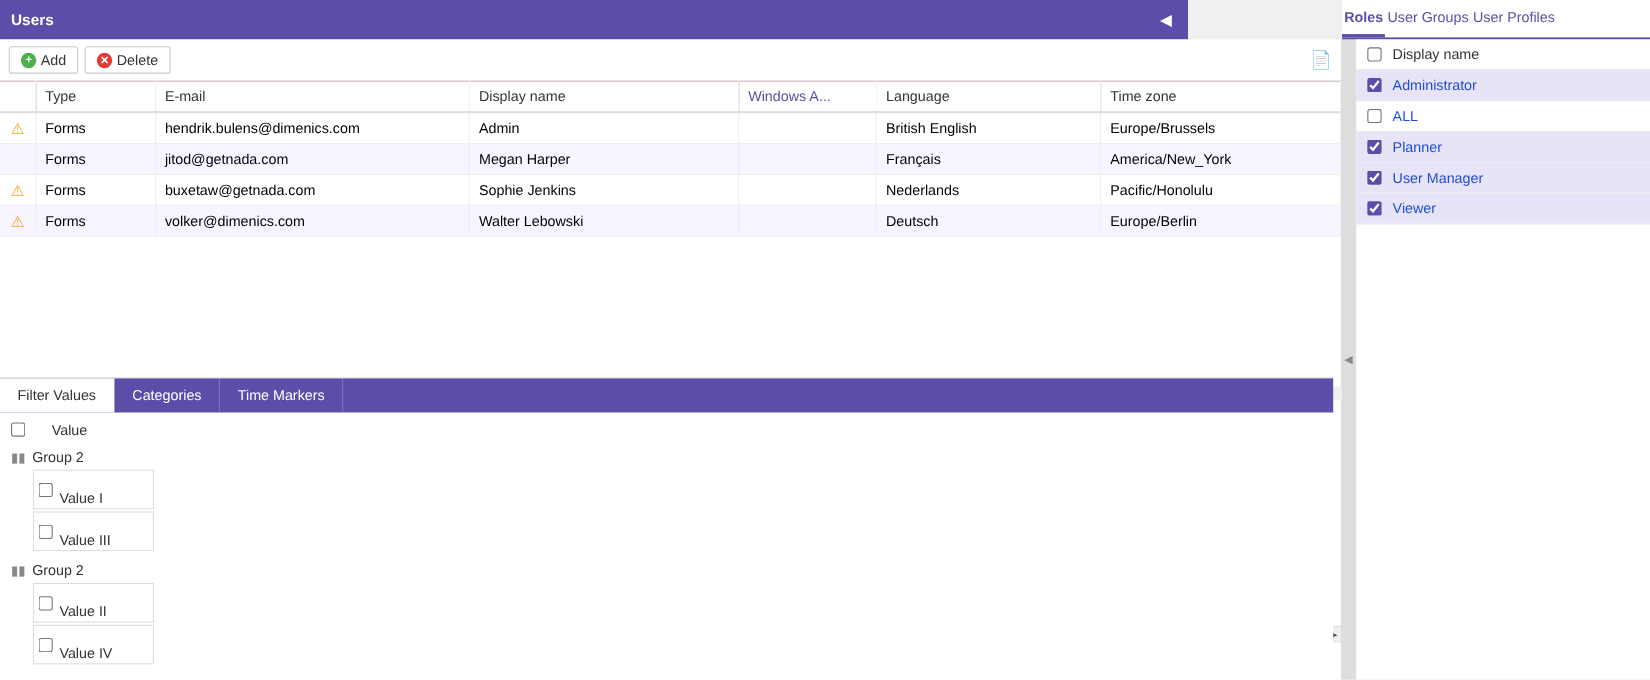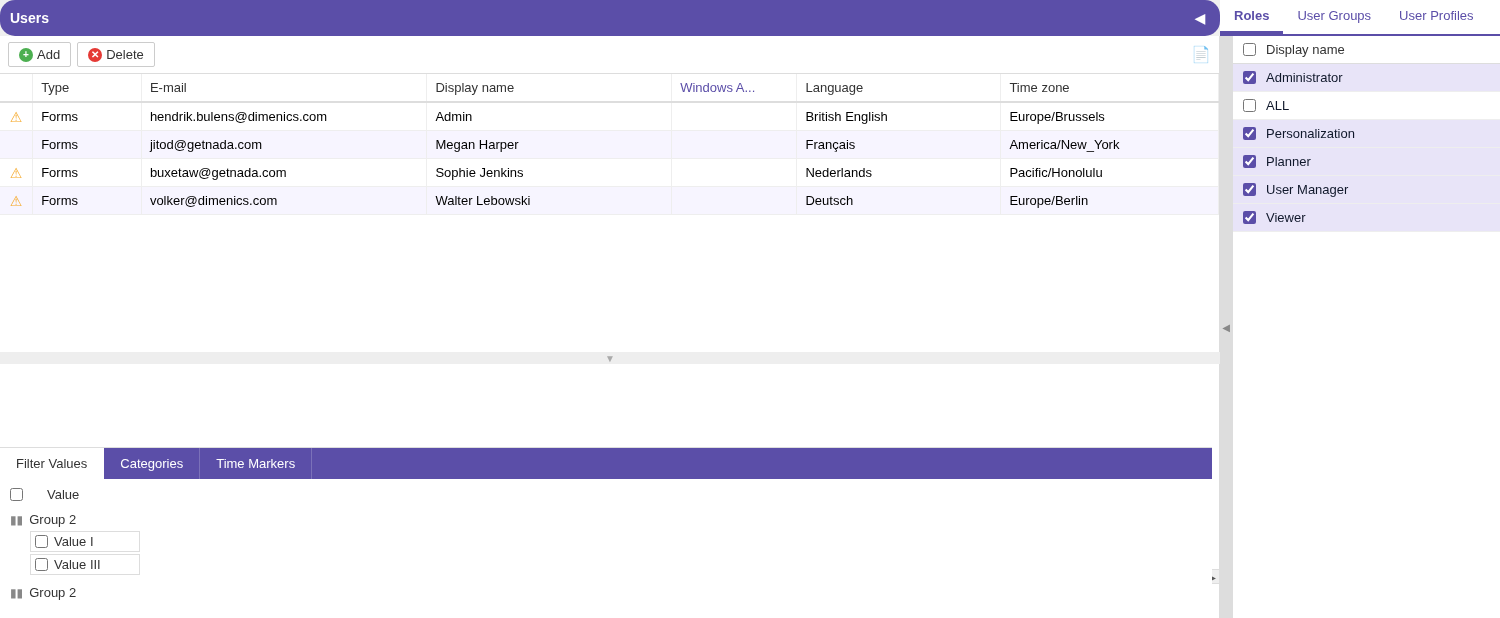--- a/index.html
+++ b/index.html
@@ -23,21 +23,21 @@
     }
 
     
     .top-tabs {
       display: flex;
       background: white;
       border-bottom: 1px solid #ccc;
       position: absolute; top: 0; right: 0; width: 280px; height: 36px;
     }
     .top-tab {
-      padding: 0 14px;
+      padding: 0 2px;
       display: flex; align-items: center;
       cursor: pointer;
       border-bottom: 3px solid transparent;
       font-size: 13px;
       color: #5b4ea8;
     }
     .top-tab.active {
       border-bottom: 3px solid #5b4ea8;
       font-weight: bold;
     }
@@ -213,21 +213,21 @@
     }
     .role-item {
       display: flex; align-items: center;
       padding: 6px 10px;
       border-bottom: 1px solid #eee;
     }
     .role-item.checked-row {
       background: #e8e4f8;
     }
     .role-checkbox { margin-right: 10px; accent-color: #5b4ea8; }
-    .role-label { color: #0f172a; }
+    .role-label { color: #1d4ed8; }
     .bottom-tabs {
       display: flex;
       background: #5b4ea8;
     }
     .bottom-tab {
       padding: 8px 16px;
       color: white;
       cursor: pointer;
       font-size: 13px;
       border-right: 1px solid rgba(255,255,255,0.2);
@@ -261,37 +261,37 @@
       padding-left: 20px;
     }
     .filter-item {
       display: flex; align-items: center; gap: 6px;
       padding: 2px 4px;
       border: 1px solid #ddd;
       background: white;
       width: 110px;
       cursor: pointer;
     }
-    .filter-item-label { color: #333; }
+    .filter-item-label { color: #333; margin-top: 15px; }
 
     
     .panel-resize-handle {
       display: flex; justify-content: center;
       padding: 2px 0;
       background: #eee;
       cursor: ns-resize;
     }
     .panel-resize-icon { color: #aaa; font-size: 10px; }
   </style>
 </head>
 <body>
 
 <div style="position:relative; width:1500px; height:618px; overflow:hidden; background:#f0f0f0;">
 
-  <div class="header" style="width:1220px;border-radius:15px;">
+  <div class="header" style="width:1080px;">
     <span class="header-title">Users</span>
     <span class="header-collapse-btn">◀</span>
   </div>
 
   <div class="top-tabs" style="position:absolute;top:0;right:0;width:280px;height:36px;display:flex;background:white;border-bottom:2px solid #5b4ea8;">
     <div class="top-tab active">
       <span>Roles</span>
     </div>
     <div class="top-tab">
       <span>User Groups</span>
@@ -426,24 +426,20 @@
           <div class="role-item checked-row">
     <input type="checkbox" class="role-checkbox" checked="" style="">
     <span class="role-label">Administrator</span>
   </div>
           <div class="role-item">
     <input type="checkbox" class="role-checkbox" style="">
     <span class="role-label">ALL</span>
   </div>
           <div class="role-item checked-row">
     <input type="checkbox" class="role-checkbox" checked="" style="">
-    <span class="role-label">Personalization</span>
-  </div>
-          <div class="role-item checked-row">
-    <input type="checkbox" class="role-checkbox" checked="" style="">
     <span class="role-label">Planner</span>
   </div>
           <div class="role-item checked-row">
     <input type="checkbox" class="role-checkbox" checked="" style="">
     <span class="role-label">User Manager</span>
   </div>
           <div class="role-item checked-row">
     <input type="checkbox" class="role-checkbox" checked="" style="">
     <span class="role-label">Viewer</span>
   </div>
@@ -492,18 +488,28 @@
       <input type="checkbox" style="">
       <span class="filter-item-label">Value III</span>
     </div>
             </div>
           </div>
           <div class="filter-group">
             <div class="group-header">
     <span class="group-icon">▮▮</span>
     <span class="group-label">Group 2</span>
   </div>
+            <div class="group-items">
+              <div class="filter-item">
+      <input type="checkbox" style="">
+      <span class="filter-item-label">Value II</span>
+    </div>
+              <div class="filter-item">
+      <input type="checkbox" style="">
+      <span class="filter-item-label">Value IV</span>
+    </div>
+            </div>
           </div>
         </div>
     </div>
   </div>
 
 </div>
 
 </body></html>

